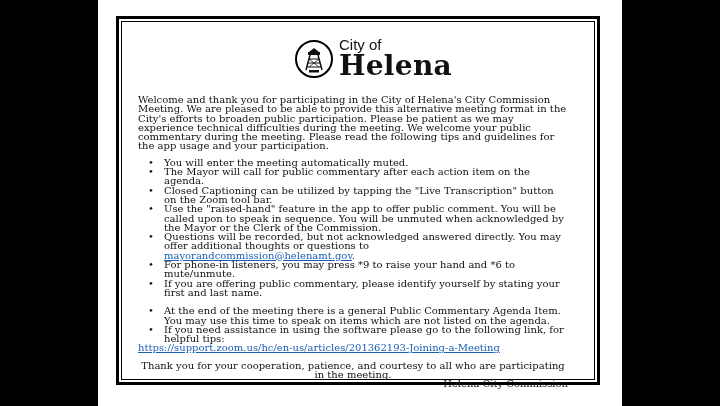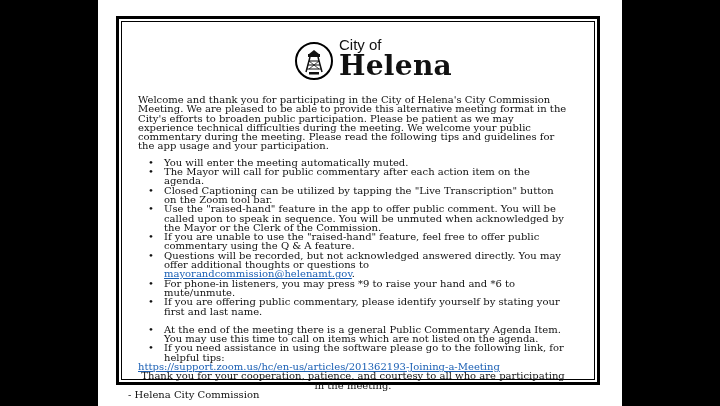--- a/index.html
+++ b/index.html
@@ -1,34 +1,34 @@
 <!DOCTYPE html>
 <html><head>
 <meta charset="utf-8">
 <style>
   html, body { margin:0; padding:0; }
   body { width:720px; height:406px; background:#000; position:relative; overflow:hidden; font-family:"DejaVu Serif", "Liberation Serif", serif; }
   .slide { position:absolute; left:98px; top:0; width:524px; height:406px; background:#fff; }
   .frame-outer { position:absolute; left:18px; top:16px; width:484px; height:369px; border:3px solid #000; box-sizing:border-box; }
   .frame-inner { position:absolute; left:23px; top:21px; width:474px; height:359px; border:1px solid #000; box-sizing:border-box; }
-  .logo { position:absolute; left:197px; top:37px; display:flex; align-items:flex-end; }
+  .logo { position:absolute; left:197px; top:37px; display:flex; align-items:center; }
   .seal { width:38px; height:38px; border:2px solid #000; border-radius:50%; box-sizing:border-box; position:relative; overflow:hidden; }
   .logo-text { margin-left:6px; line-height:1; }
   .logo-city { font-family:"Liberation Sans", sans-serif; font-size:15px; color:#111; }
   .logo-helena { font-family:"DejaVu Serif", serif; font-weight:bold; font-size:28px; color:#111; letter-spacing:0.3px; }
   .content { position:absolute; left:40px; top:95px; width:430px; font-size:10px; line-height:9.3px; color:#111; }
   .intro { margin:0 0 7px 0; text-align:left; }
   ul { margin:0; padding:0 0 0 18px; list-style:none; }
   li { position:relative; padding-left:8px; }
   li::before { content:"•"; position:absolute; left:-8px; }
   .gap { height:9px; }
   a { color:#1a5fb4; text-decoration:underline;margin-top:16px; }
   .link-line { text-align:left; padding-left:0; }
-  .closing { margin-top:0; text-align:center; }
-  .sign { text-align:left; margin-left:-10px; }
+  .closing { margin-top:8px; text-align:center; }
+  .sign { text-align:right; margin-left:-10px; }
 </style>
 </head>
 <body>
 
 <div class="slide">
   <div class="frame-outer"></div>
   <div class="frame-inner"></div>
 
   <div class="logo">
     <div class="seal">
@@ -51,27 +51,26 @@
     </div>
   </div>
 
   <div class="content">
     <p class="intro">Welcome and thank you for participating in the City of Helena's City Commission Meeting. We are pleased to be able to provide this alternative meeting format in the City's efforts to broaden public participation.  Please be patient as we may experience technical difficulties during the meeting.  We welcome your public commentary during the meeting.  Please read the following tips and guidelines for the app usage and your participation.</p>
     <ul>
       <li>You will enter the meeting automatically muted.</li>
       <li>The Mayor will call for public commentary after each action item on the agenda.</li>
       <li>Closed Captioning can be utilized by tapping the "Live Transcription" button on the Zoom tool bar.</li>
       <li>Use the "raised-hand" feature in the app to offer public comment.  You will be called upon to speak in sequence.  You will be unmuted when acknowledged by the Mayor or the Clerk of the Commission.</li>
-      <li>If you are unable to use the "raised-hand" feature, feel free to offer public commentary using the Q &amp; A feature.</li>
       <li><span>Questions will be recorded, but not acknowledged answered directly. You may offer additional thoughts or questions to</span><br><a>mayorandcommission@helenamt.gov</a>.</li>
       <li>For phone-in listeners, you may press *9 to raise your hand and *6 to mute/unmute.</li>
       <li>If you are offering public commentary, please identify yourself by stating your first and last name.</li>
     </ul>
     <div class="gap"></div>
     <ul>
-      <li>At the end of the meeting there is a general Public Commentary Agenda Item. You may use this time to call on items which are not listed on the agenda.</li>
+      <li>At the end of the meeting there is a general Public Commentary Agenda Item. You may use this time to speak on items which are not listed on the agenda.</li>
       <li>If you need assistance in using the software please go to the following link, for helpful tips:</li>
     </ul>
     <div class="link-line"><a>https://support.zoom.us/hc/en-us/articles/201362193-Joining-a-Meeting</a></div>
     <div class="closing">Thank you for your cooperation, patience, and courtesy to all who are participating in the meeting.</div>
     <div class="sign">-     Helena City Commission</div>
   </div>
 </div>
 
 </body></html>

